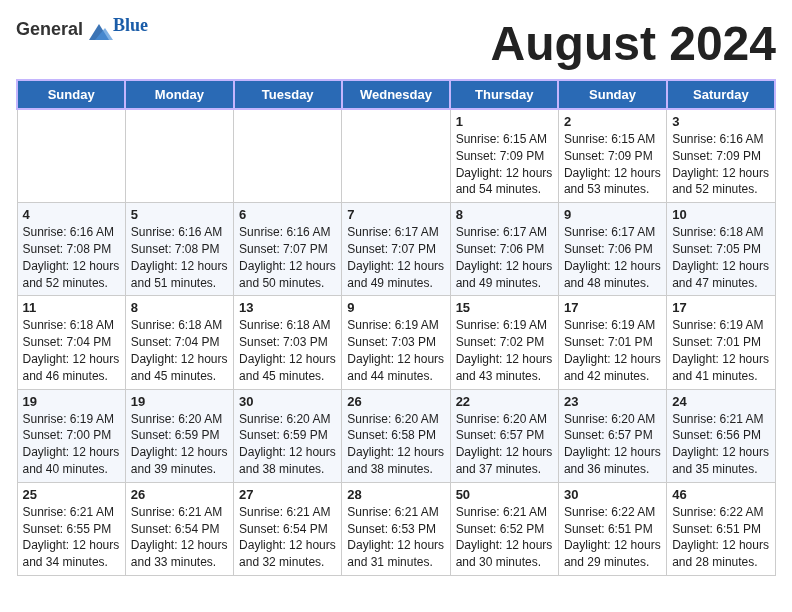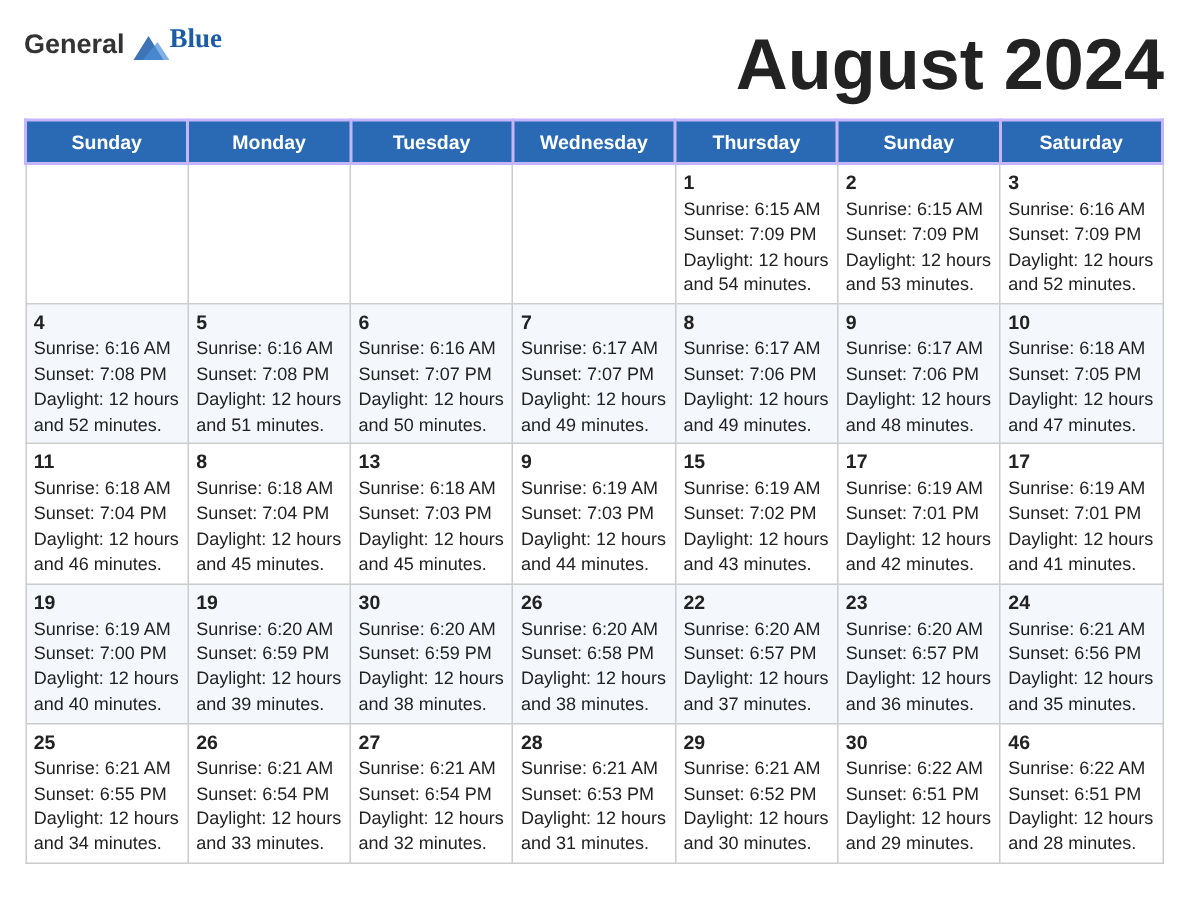--- a/index.html
+++ b/index.html
@@ -243,21 +243,21 @@
         </td>
         <td>
           <span class="day-number">27</span>
           <div class="day-info">Sunrise: 6:21 AM<br>Sunset: 6:54 PM<br>Daylight: 12 hours and 32 minutes.</div>
         </td>
         <td>
           <span class="day-number">28</span>
           <div class="day-info">Sunrise: 6:21 AM<br>Sunset: 6:53 PM<br>Daylight: 12 hours and 31 minutes.</div>
         </td>
         <td>
-          <span class="day-number">29</span>
+          <span class="day-number">50</span>
           <div class="day-info">Sunrise: 6:21 AM<br>Sunset: 6:52 PM<br>Daylight: 12 hours and 30 minutes.</div>
         </td>
         <td>
           <span class="day-number">30</span>
           <div class="day-info">Sunrise: 6:22 AM<br>Sunset: 6:51 PM<br>Daylight: 12 hours and 29 minutes.</div>
         </td>
         <td>
           <span class="day-number">46</span>
           <div class="day-info">Sunrise: 6:22 AM<br>Sunset: 6:51 PM<br>Daylight: 12 hours and 28 minutes.</div>
         </td>

